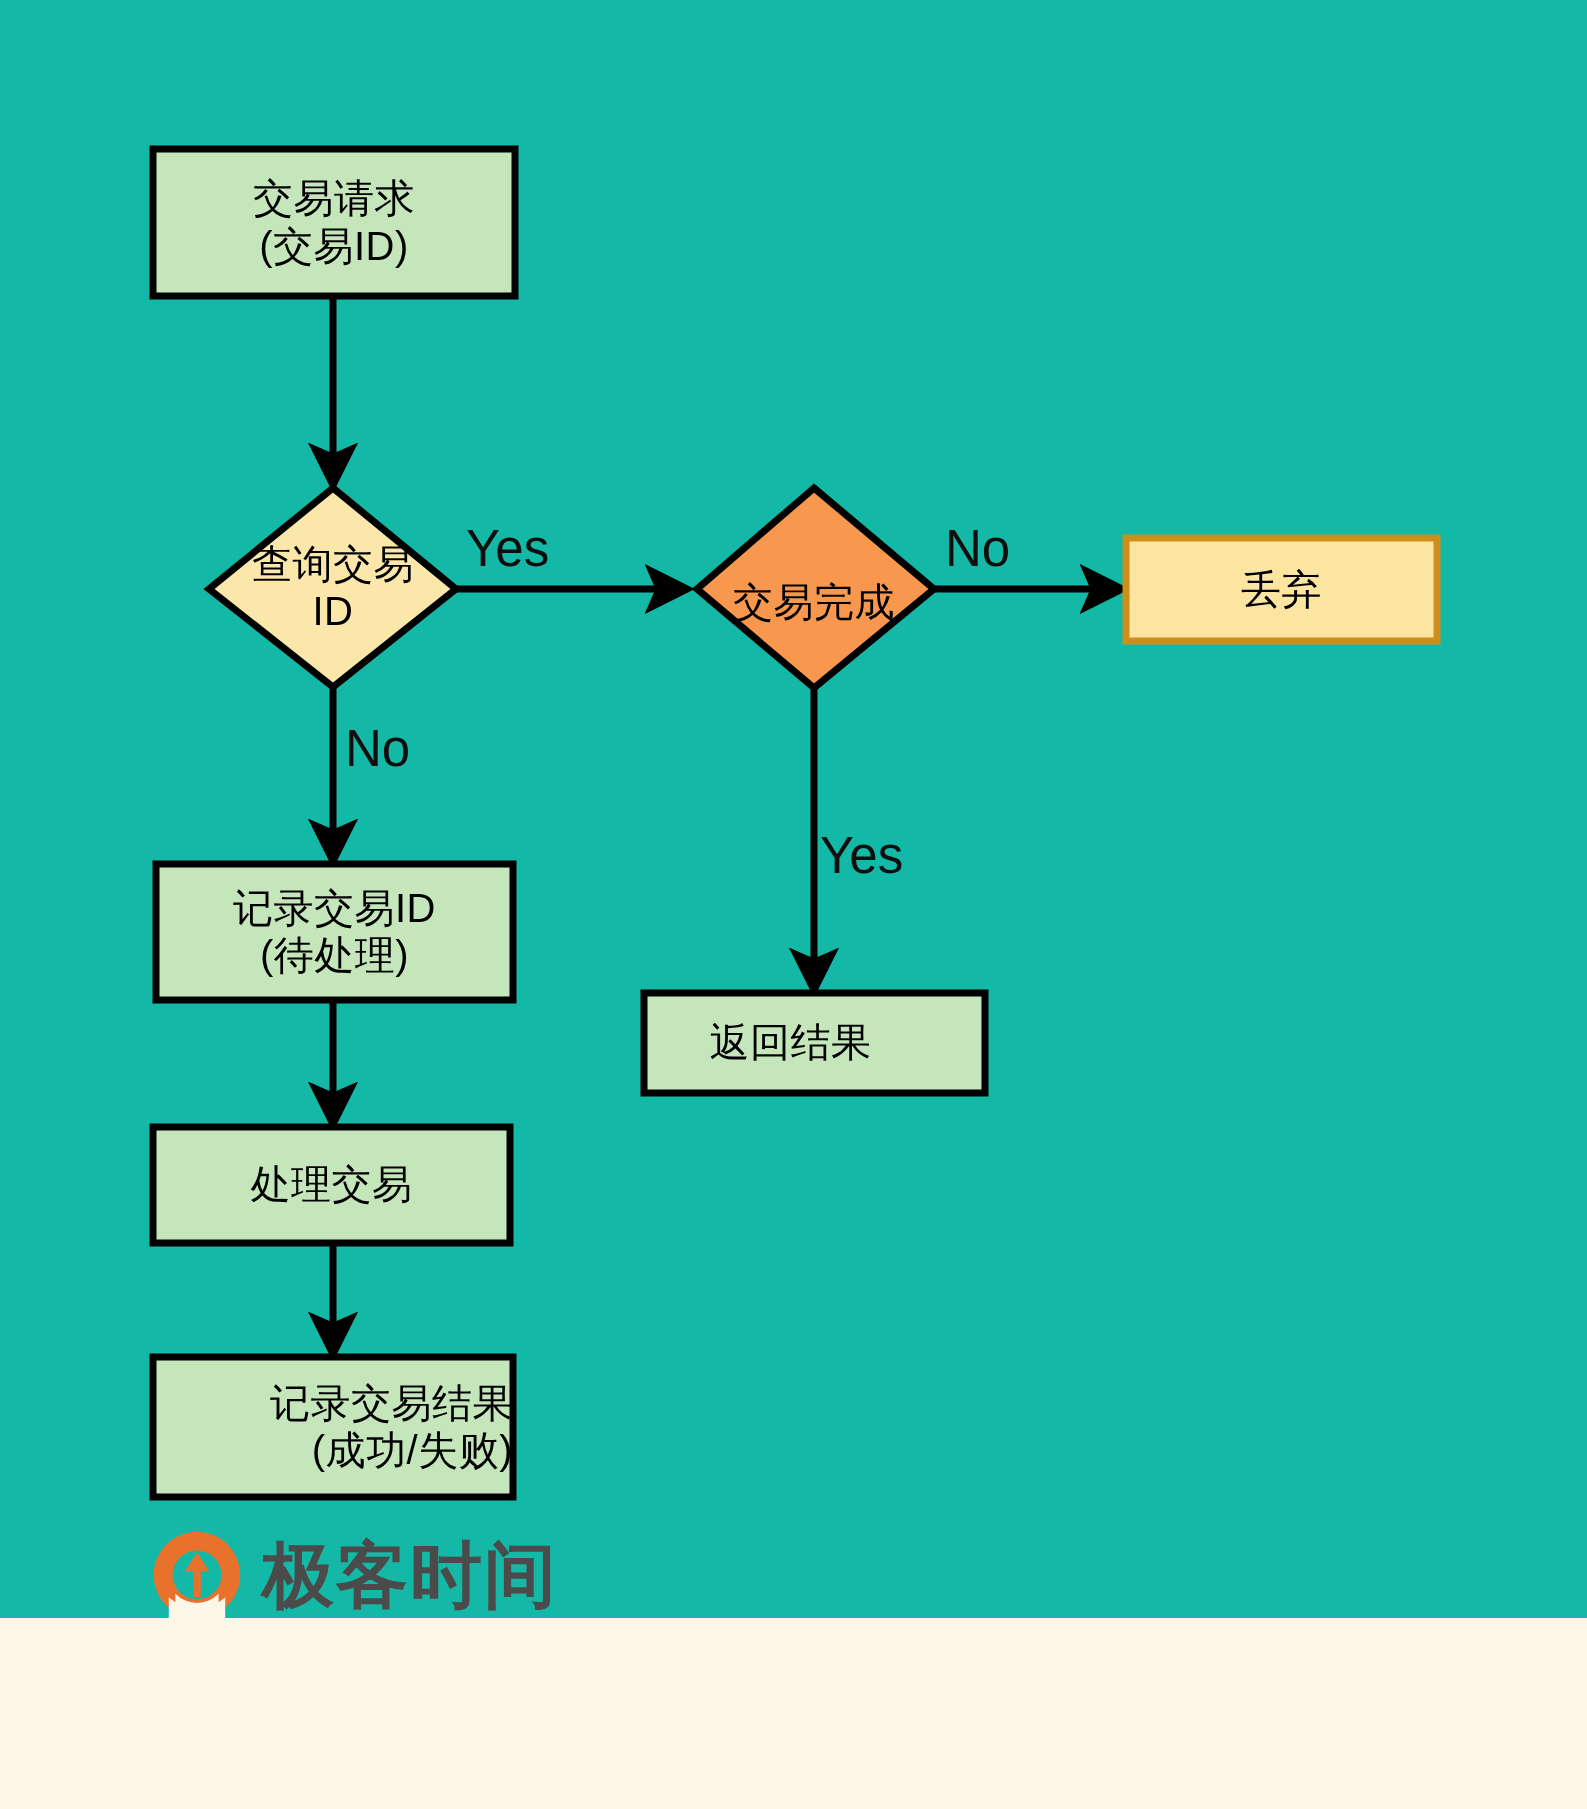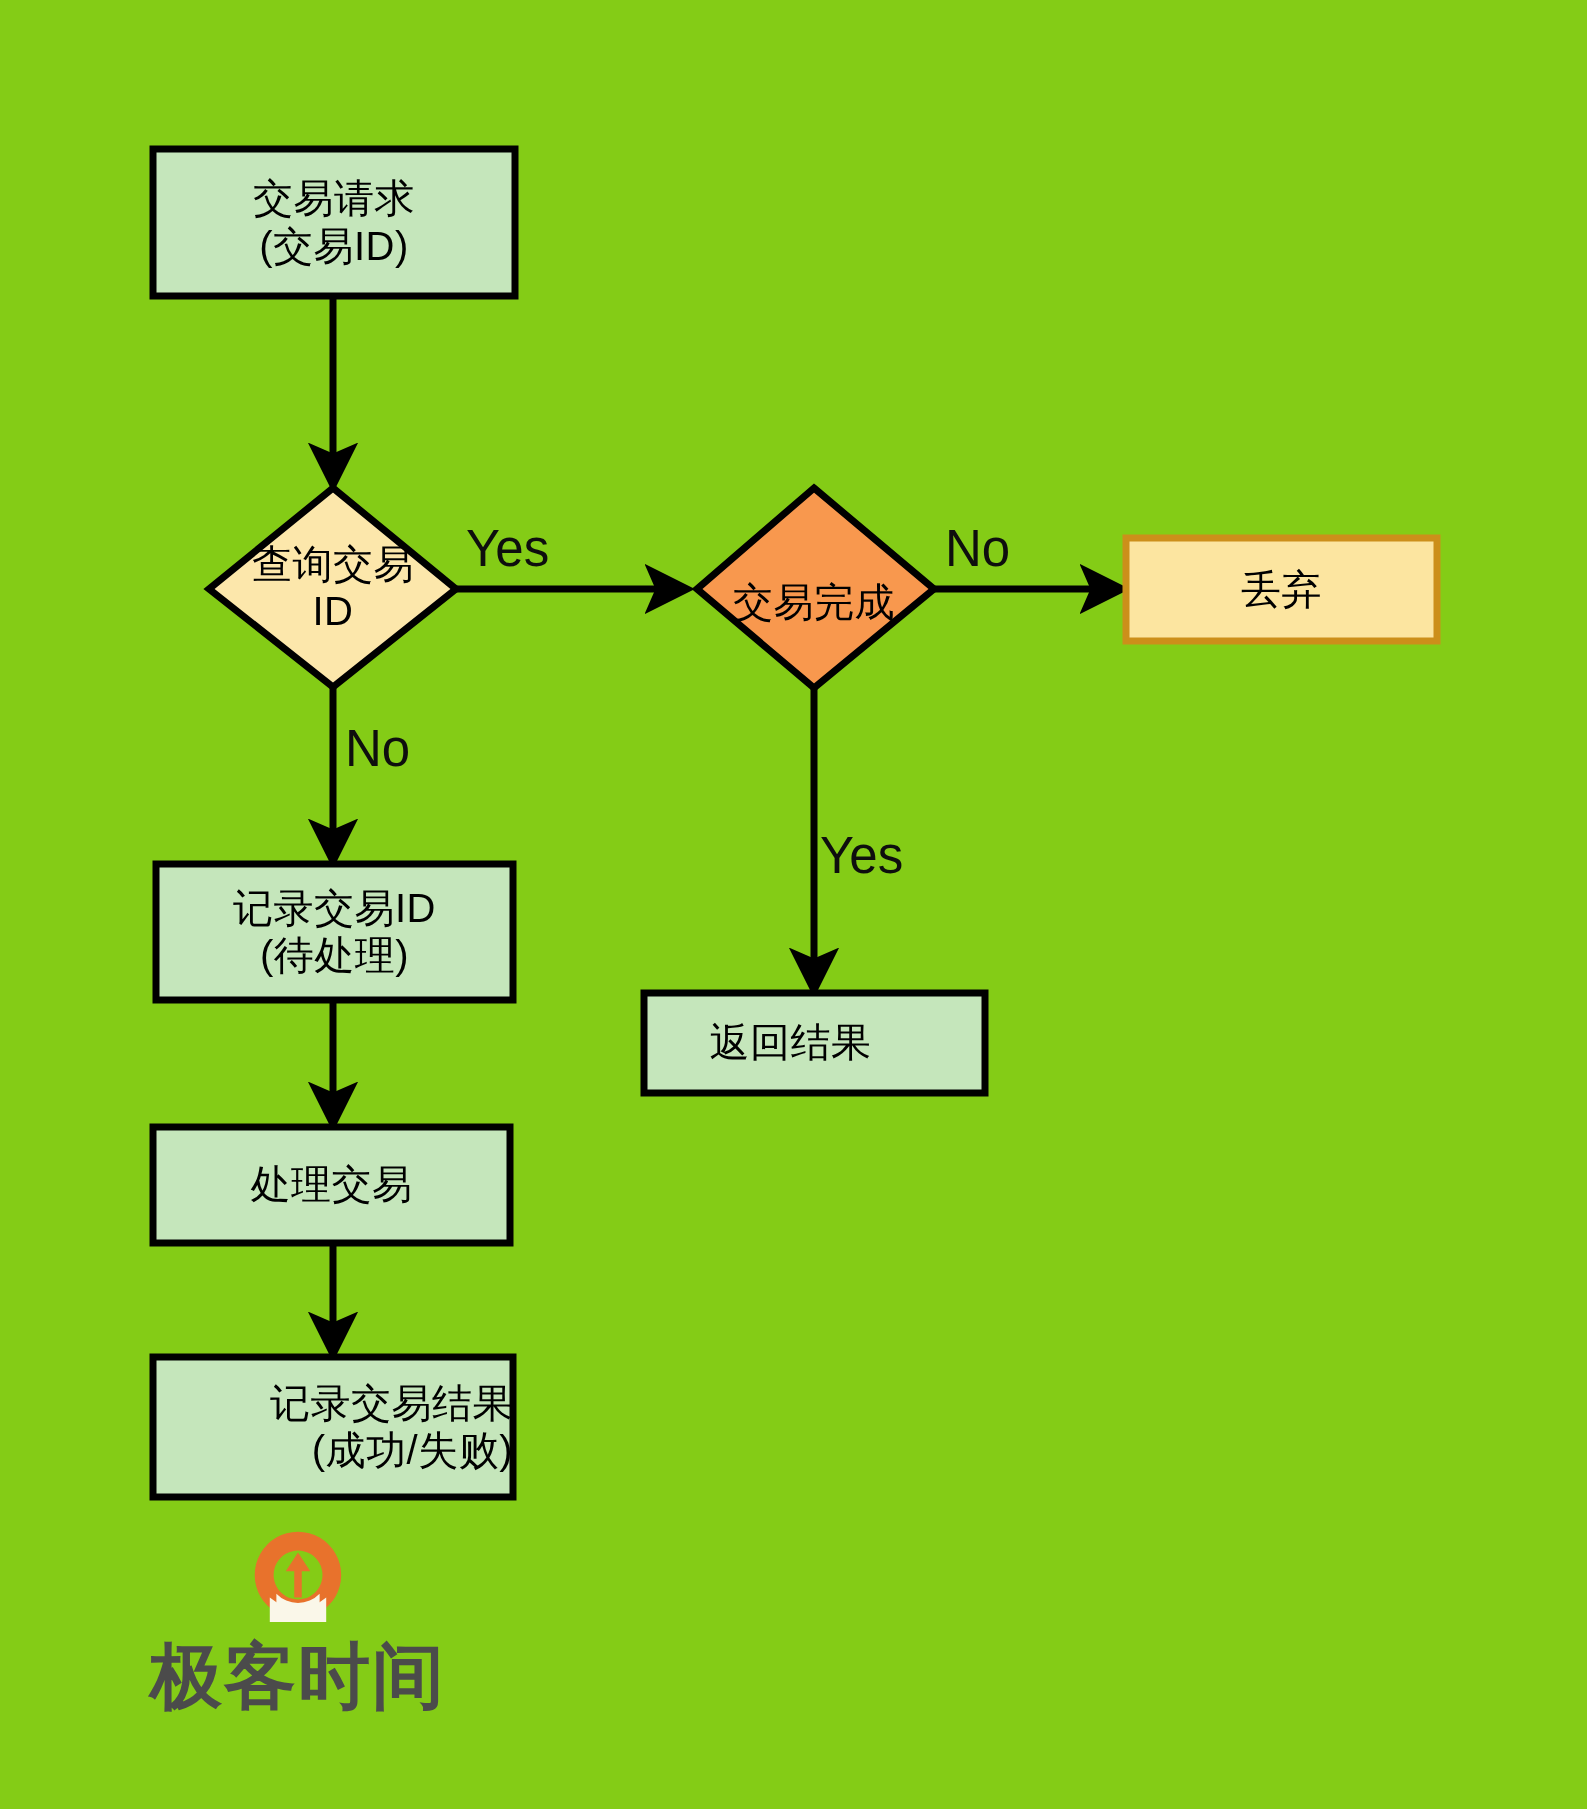--- a/index.html
+++ b/index.html
@@ -10,22 +10,22 @@
   body {
     width: 1587px;
     height: 1809px;
     background: #faf7e9;
     font-family: "Liberation Sans", "DejaVu Sans", sans-serif;
     overflow: hidden;
   }
   #canvas {
     position: relative;
     width: 1587px;
-    height: 1809px;
-    background: #84cc16;
+    height: 1618px;
+    background: #14b8a6;
   }
   svg#flow {
     position: absolute;
     left: 0;
     top: 0;
     width: 1587px;
     height: 1809px;
   }
   
   .node-label {
@@ -49,21 +49,21 @@
     line-height: 1;
     white-space: nowrap;
     pointer-events: none;
   }
   
   #logo {
     position: absolute;
     left: 150px;
     top: 1528px;
     display: flex;
-    flex-direction: column;
+    flex-direction: row;
     align-items: center;
     gap: 18px;
   }
   #logo-mark {
     width: 94px;
     height: 94px;
     position: relative;
     flex: 0 0 auto;
   }
   #logo-text {

